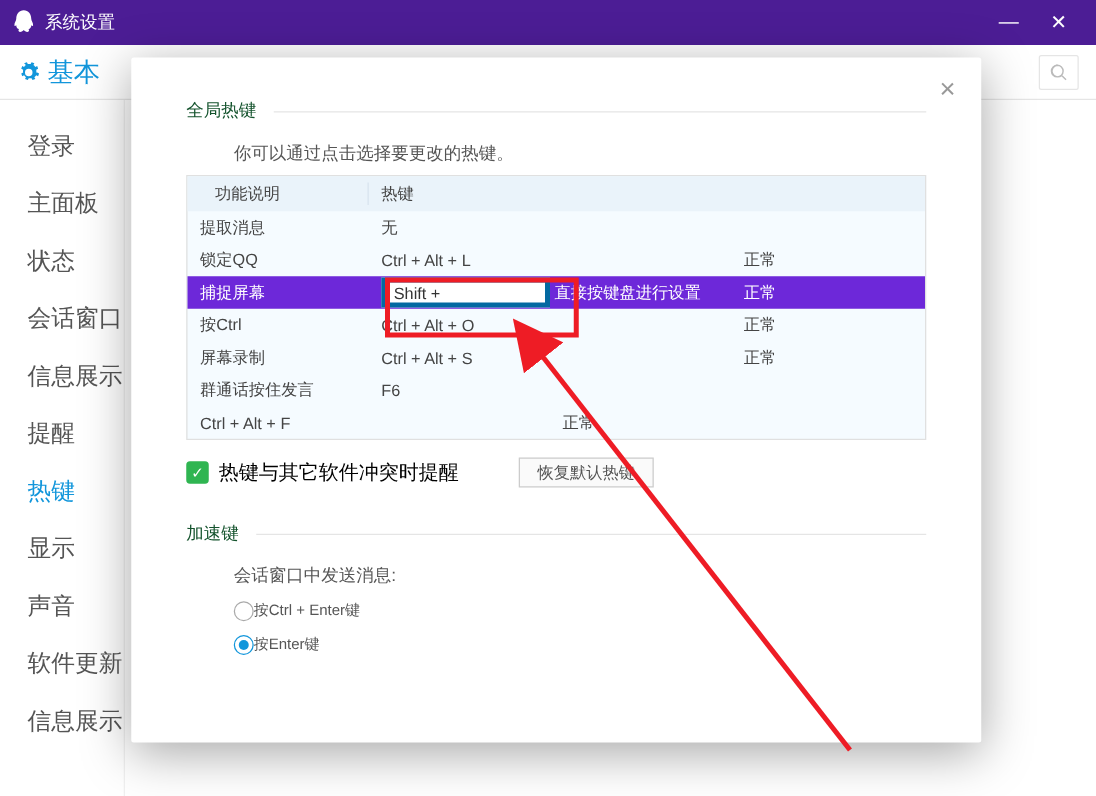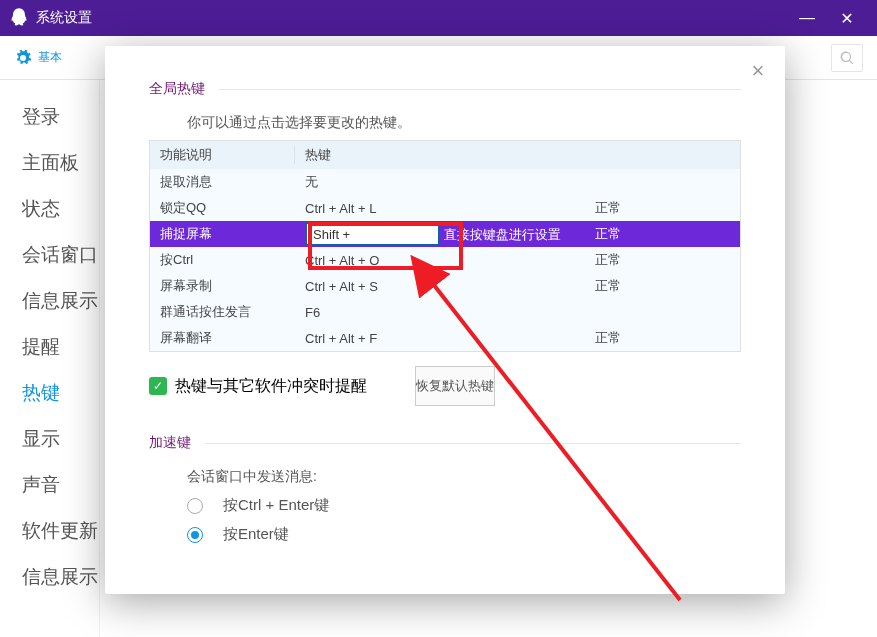--- a/index.html
+++ b/index.html
@@ -8,59 +8,59 @@
   .window { width: 877px; height: 637px; background: #fff; display: flex; flex-direction: column; }
 
   .titlebar { height: 36px; background: #4c1d95; display: flex; align-items: center; color: #fff; font-size: 14px; padding: 0 10px; }
   .titlebar .logo { width: 18px; height: 22px; margin-right: 8px; display: flex; align-items: center; }
   .titlebar .logo svg { width: 18px; height: 22px; }
   .titlebar .spacer { flex: 1; }
   .tb-btn { width: 40px; height: 36px; display: flex; align-items: center; justify-content: center; cursor: pointer; }
   .tb-btn span { font-size: 16px; color: #fff; }
 
   .tabbar { height: 44px; background: #fff; border-bottom: 1px solid #e5e5e5; display: flex; align-items: center; padding: 0 14px; }
-  .tab { display: flex; align-items: center; gap: 6px; color: #1296db; font-size: 12px; }
+  .tab { display: flex; align-items: center; gap: 6px; color: #1296db; font-size: 21px; }
   .tab .gear { width: 18px; height: 18px; }
   .tabbar .spacer { flex: 1; }
   .search { width: 32px; height: 28px; border: 1px solid #e5e5e5; border-radius: 2px; display: flex; align-items: center; justify-content: center; color: #bbb; }
 
   .content { flex: 1; display: flex; min-height: 0; }
   .sidebar { width: 100px; background: #fff; padding-top: 14px; border-right: 1px solid #f0f0f0; }
   .side-item { height: 46px; display: flex; align-items: center; padding-left: 22px; color: #555; font-size: 19px; cursor: pointer; }
   .side-item.active { color: #1296db; font-weight: 500; }
 
   .main { flex: 1; position: relative; padding: 24px 36px; color: #555; font-size: 13px; }
 
   
   .overlay { position: absolute; inset: 0; pointer-events: none; }
   .dialog { position: absolute; left: 105px; top: 46px; width: 680px; height: 548px; background: #fff; border-radius: 2px; box-shadow: 0 8px 40px rgba(0,0,0,0.35); pointer-events: auto; padding: 34px 44px 24px 44px; }
   .dlg-close { position: absolute; right: 14px; top: 12px; width: 26px; height: 26px; color: #999; font-size: 22px; display: flex; align-items: center; justify-content: center; cursor: pointer; }
 
   .section-head { display: flex; align-items: center; margin-bottom: 16px; }
-  .section-head .label { color: #701a75; font-size: 14px; white-space: nowrap; margin-right: 14px; }
+  .section-head .label { color: #14532d; font-size: 14px; white-space: nowrap; margin-right: 14px; }
   .section-head .line { flex: 1; height: 1px; background: #e5e5e5; }
   .hint { margin-left: 38px; margin-bottom: 8px; color: #555; font-size: 14px; }
   .hotkey-table { margin-left: 0; border: 1px solid #e0e0e0; background: #f5fbff; }
   .ht-head { display: flex; background: #eaf3fa; height: 28px; align-items: center; font-size: 13px; color: #444; }
-  .ht-head .col1 { width: 145px; padding-left: 10px; border-right: 1px solid #d8e4ee; }
+  .ht-head .col1 { width: 145px; padding-left: 22px; border-right: 1px solid #d8e4ee; }
   .ht-head .col2 { flex: 1; padding-left: 10px; }
   .ht-row { display: flex; height: 26px; align-items: center; font-size: 13px; color: #444; position: relative; }
   .ht-row .col1 { width: 145px; padding-left: 10px; }
   .ht-row .col2 { width: 290px; padding-left: 10px; }
   .ht-row .col3 { flex: 1; padding-left: 10px; text-align: left; }
   .ht-row.selected { background: #6d28d9; color: #fff; }
   .ht-row.selected .col3 { color: #fff; }
-  .ht-input { width: 135px; height: 24px; border: 2px solid #0369a1; background: #fff; color: #333; padding: 0 6px; font-size: 13px; font-family: inherit; }
+  .ht-input { width: 135px; height: 24px; border: 4px solid #0369a1; background: #fff; color: #333; padding: 0 6px; font-size: 13px; font-family: inherit; }
   .ht-hint-inline { color: #fff; font-size: 13px; }
 
   .chk-row { display: flex; align-items: center; gap: 8px; margin: 14px 0 0 0; }
   .chk { width: 18px; height: 18px; background: #2fb551; border-radius: 3px; display: flex; align-items: center; justify-content: center; color: #fff; font-size: 12px; }
-  .restore-btn { margin-left: 40px; height: 40px; padding: 0 0; border: 1px solid #ccc; background: #fafafa; color: #555; font-size: 13px; cursor: pointer; }
-
-  .opt-row { display: flex; align-items: center; gap: 20px; margin: 10px 0 0 38px; font-size: 15px; color: #555; }
+  .restore-btn { margin-left: 40px; height: 24px; padding: 0 14px; border: 1px solid #ccc; background: #fafafa; color: #555; font-size: 13px; cursor: pointer; }
+
+  .opt-row { display: flex; align-items: center; gap: 0; margin: 10px 0 0 38px; font-size: 12px; color: #555; }
   .radio { width: 16px; height: 16px; border: 1px solid #aaa; border-radius: 50%; display: flex; align-items: center; justify-content: center; }
   .radio.checked { border-color: #1296db; }
   .radio.checked::after { content: ""; width: 8px; height: 8px; background: #1296db; border-radius: 50%; }
 
   
   .annot-box { position: absolute; border: 4px solid #ee1c25; pointer-events: none; }
   .annot-arrow { position: absolute; pointer-events: none; }
 </style>
 </head>
 <body>
@@ -182,21 +182,20 @@
         <div class="col1">屏幕录制</div>
         <div class="col2">Ctrl + Alt + S</div>
         <div class="col3">正常</div>
       </div>
       <div class="ht-row">
         <div class="col1">群通话按住发言</div>
         <div class="col2">F6</div>
         <div class="col3"></div>
       </div>
       <div class="ht-row">
-        <div class="col1">屏幕翻译</div>
         <div class="col2">Ctrl + Alt + F</div>
         <div class="col3">正常</div>
       </div>
     </div>
 
     <div class="chk-row">
       <div class="chk">✓</div>
       <span>热键与其它软件冲突时提醒</span>
       <button class="restore-btn">恢复默认热键</button>
     </div>

